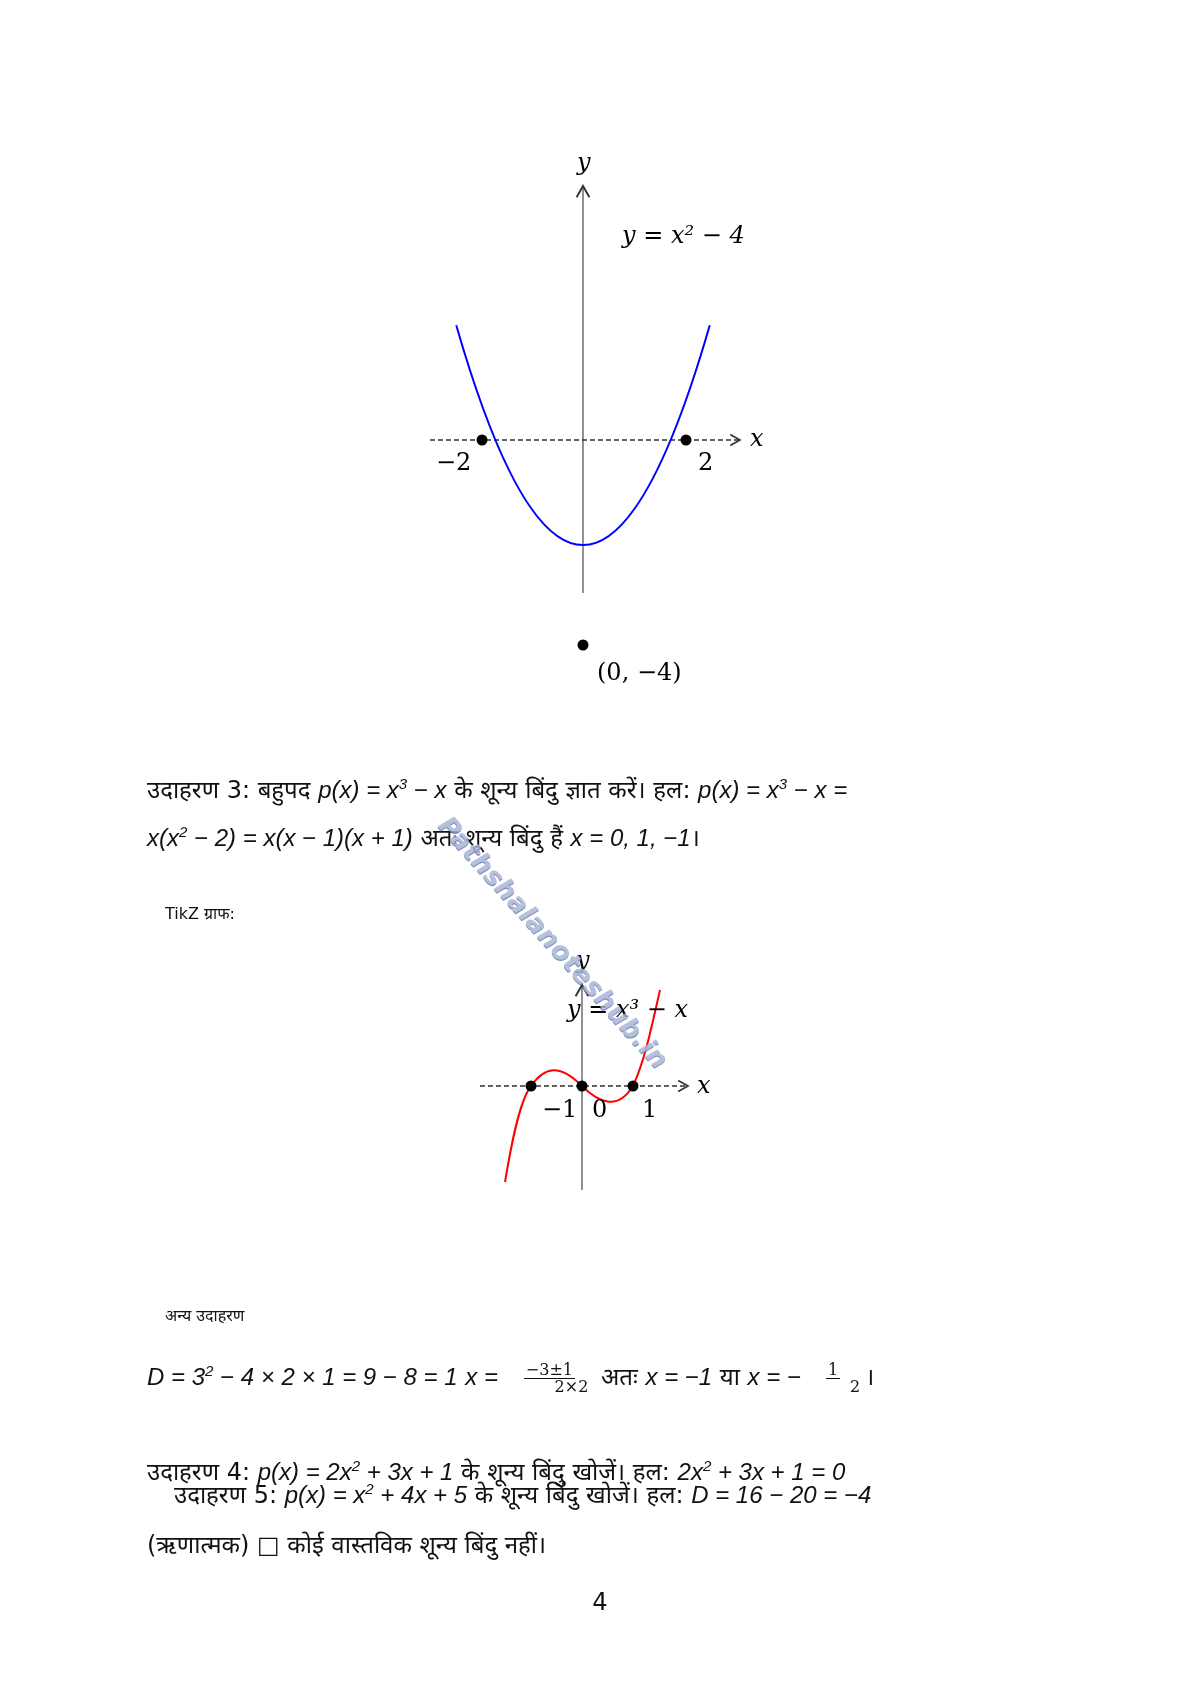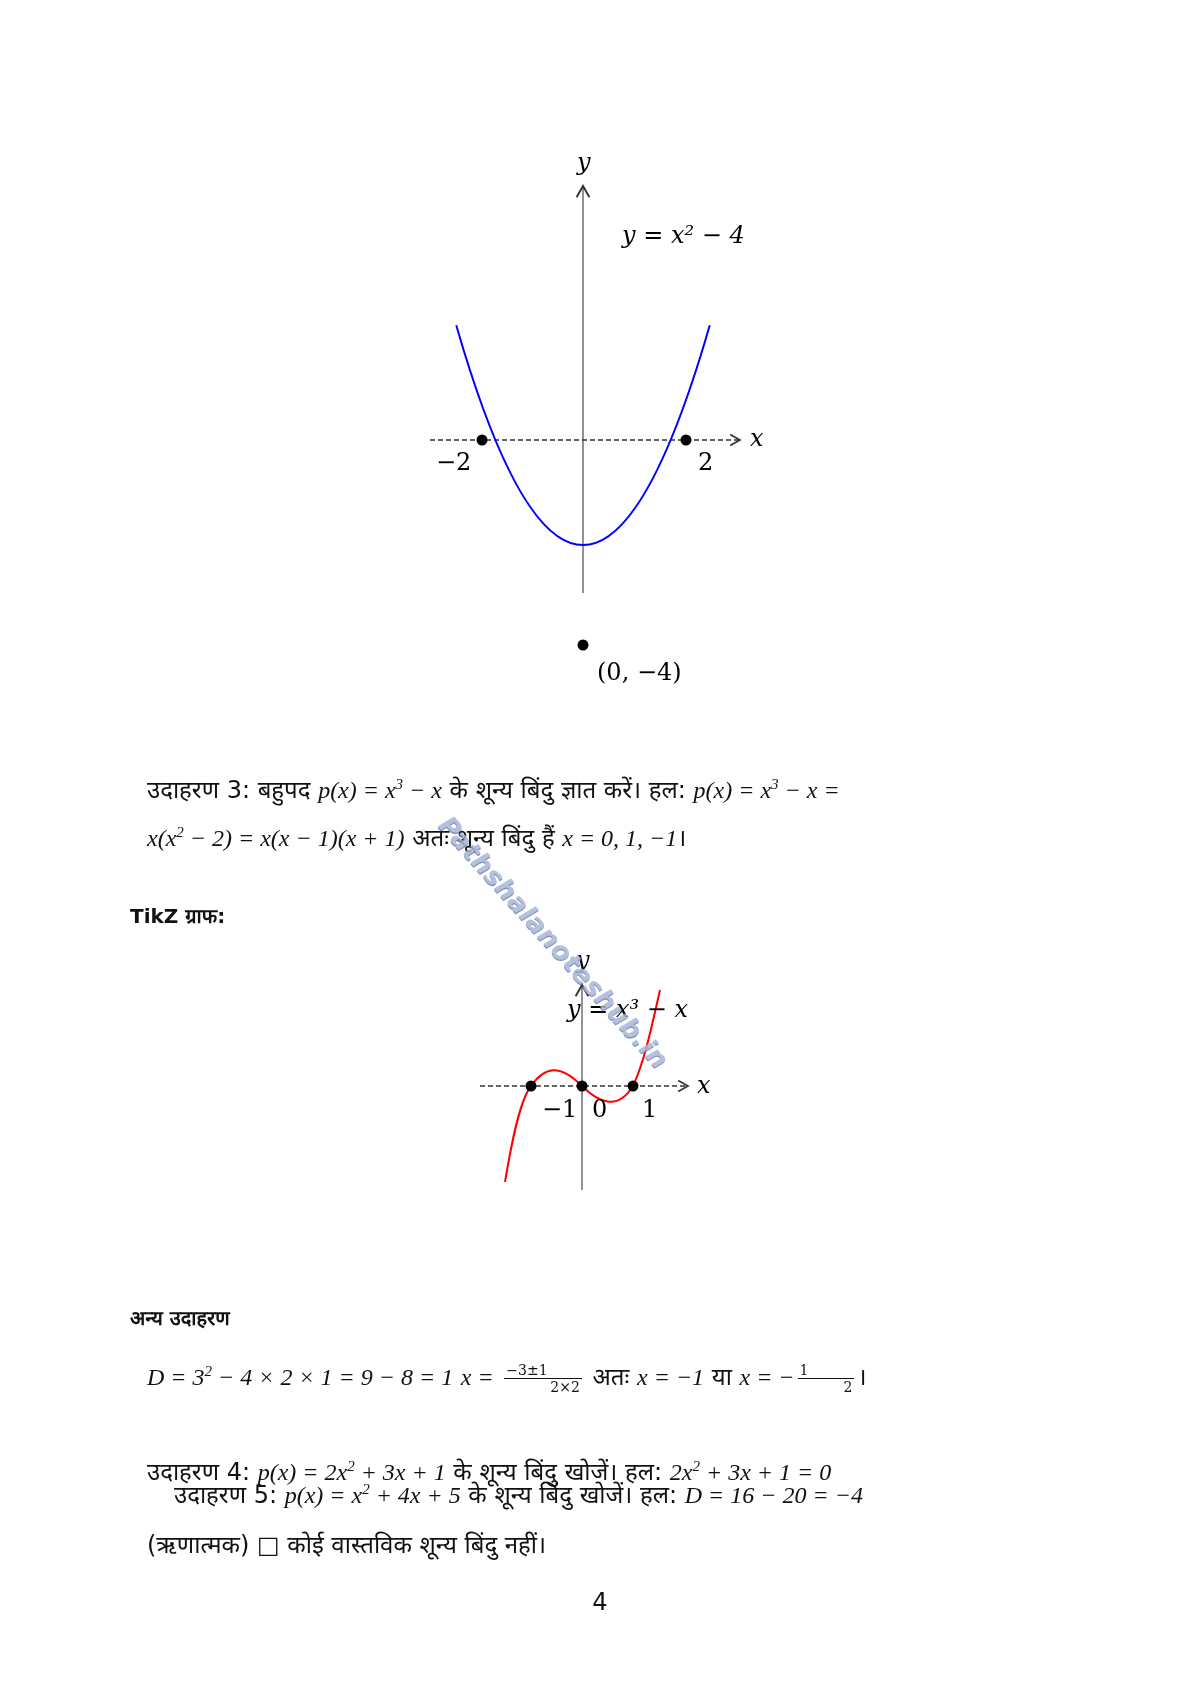--- a/index.html
+++ b/index.html
@@ -1,27 +1,27 @@
 <!DOCTYPE html>
 <html><head>
 <meta charset="utf-8">
 <style>
   html, body { margin: 0; padding: 0; background: #ffffff; }
   body { width: 1200px; height: 1697px; position: relative; overflow: hidden;
          font-family: "DejaVu Sans", "Liberation Sans", sans-serif; color: #111; }
   .abs { position: absolute; }
   .line { position: absolute; left: 147px; white-space: nowrap; font-size: 24px; line-height: 32px; }
   .b { font-weight: normal; }
-  .m { font-family: Liberation Serif, serif; font-style: italic; }
+  .m { font-family: Liberation Sans, sans-serif; font-style: italic; }
   sup { font-size: 15px; line-height: 0; vertical-align: 0.6em; }
-  .frac { display: inline-flex; flex-direction: column; vertical-align: middle;
-          font-family: "DejaVu Serif", "Liberation Serif", serif; font-size: 14px; line-height: 16px; margin: 0 3px; }
+  .frac { display: inline-flex; flex-direction: column; align-items: center; vertical-align: middle;
+          font-family: "DejaVu Serif", "Liberation Serif", serif; font-size: 16px; line-height: 16px; margin: 0 3px; }
   .frac .num { border-bottom: 1px solid #111; padding: 0 2px; }
   .frac .den { padding: 0 2px; margin-left: 44px; }
-  .heading { position: absolute; left: 130px; font-size: 20px; font-weight: bold; white-space: nowrap; }
+  .heading { position: absolute; left: 165px; font-size: 16px; font-weight: normal; white-space: nowrap; }
   svg text { font-family: "DejaVu Serif", "Liberation Serif", serif; }
   .watermark { position: absolute; left: 455px; top: 810px; transform: rotate(48deg);
                transform-origin: left top; font-family: "DejaVu Sans", sans-serif; font-weight: bold;
                font-style: italic; font-size: 26px; color: #a9b6d8; opacity: 0.85; white-space: nowrap;
                text-shadow: 1px 1px 0 #6d7fb0; letter-spacing: 0.5px; }
   .pagenum { position: absolute; top: 1588px; left: 0; width: 1200px; text-align: center; font-size: 24px; }
 </style>
 </head>
 <body>
 

